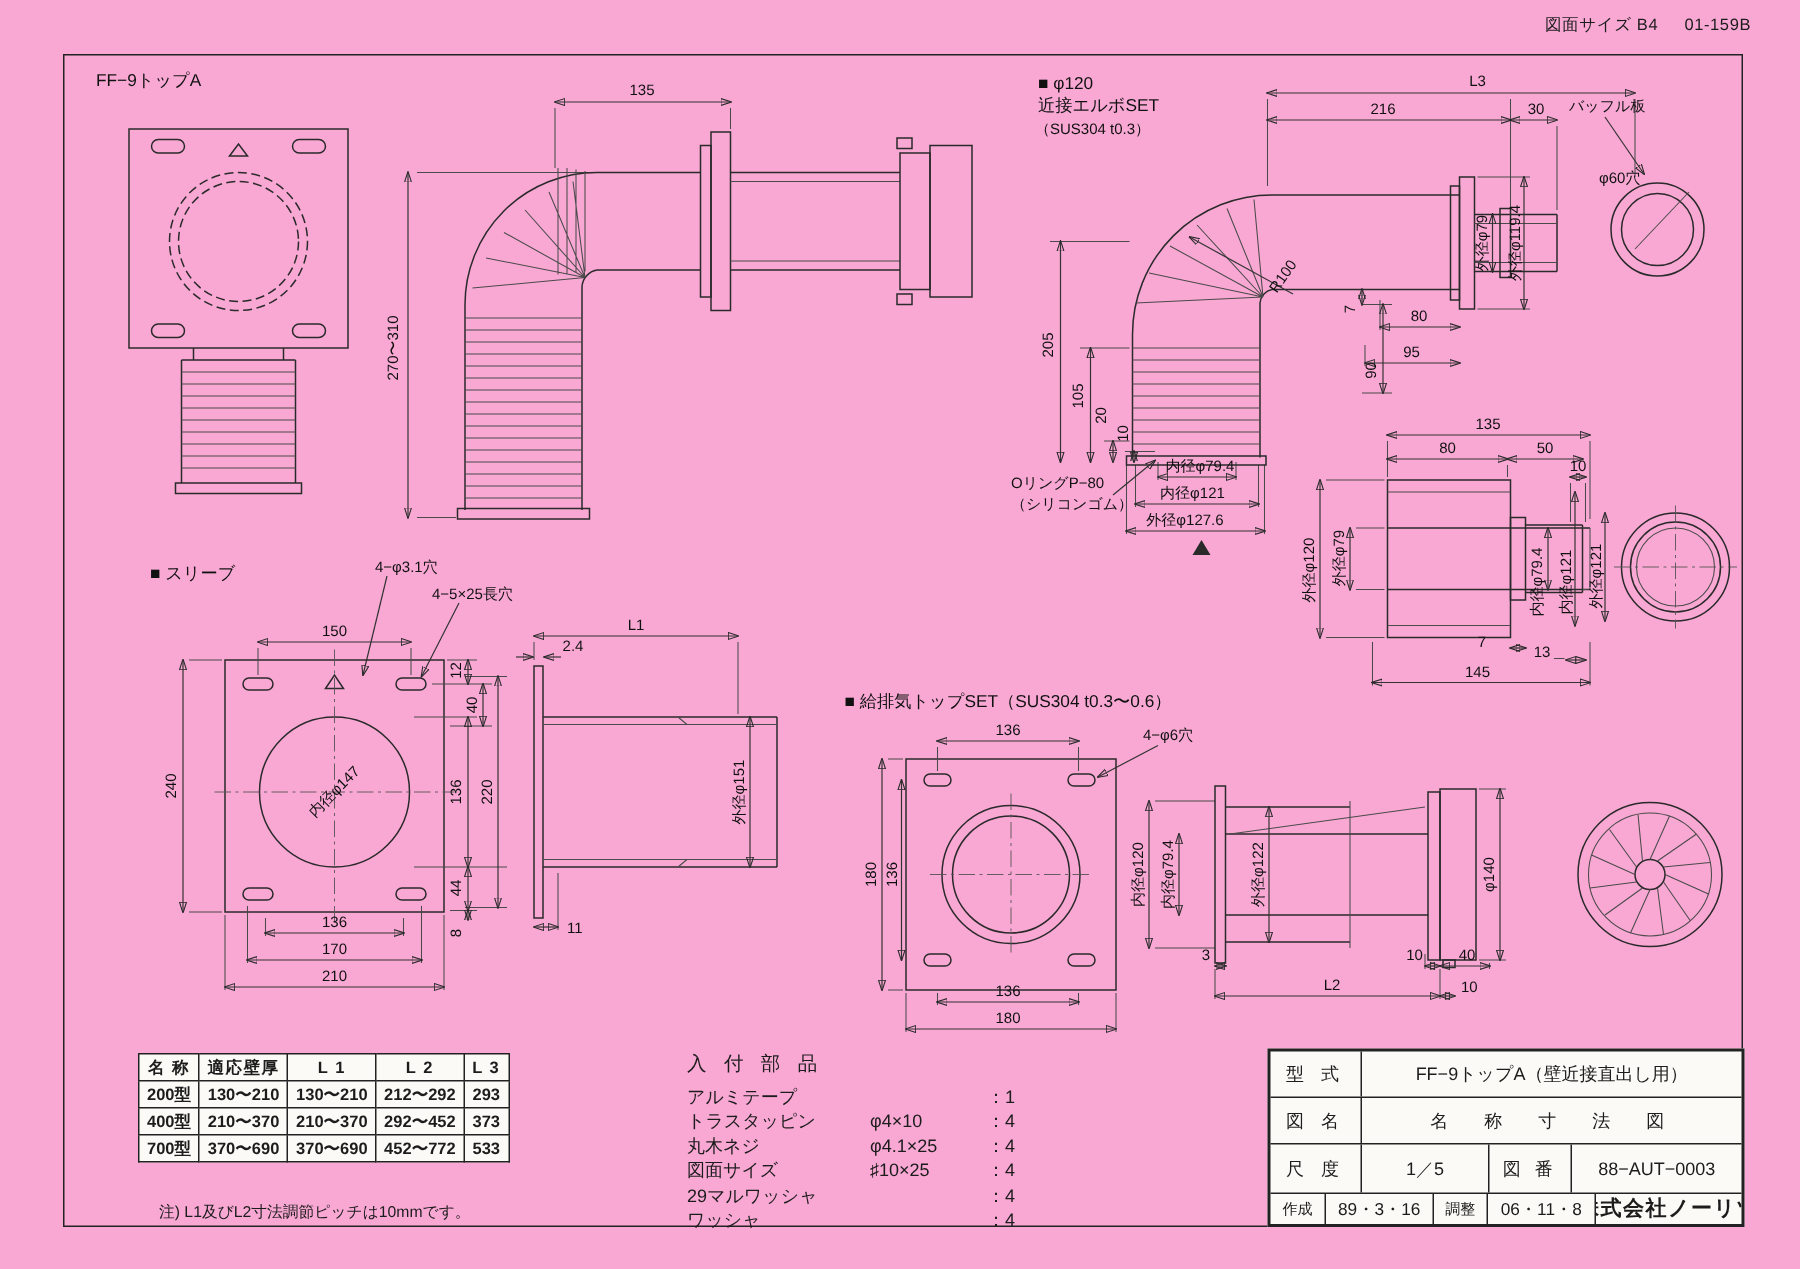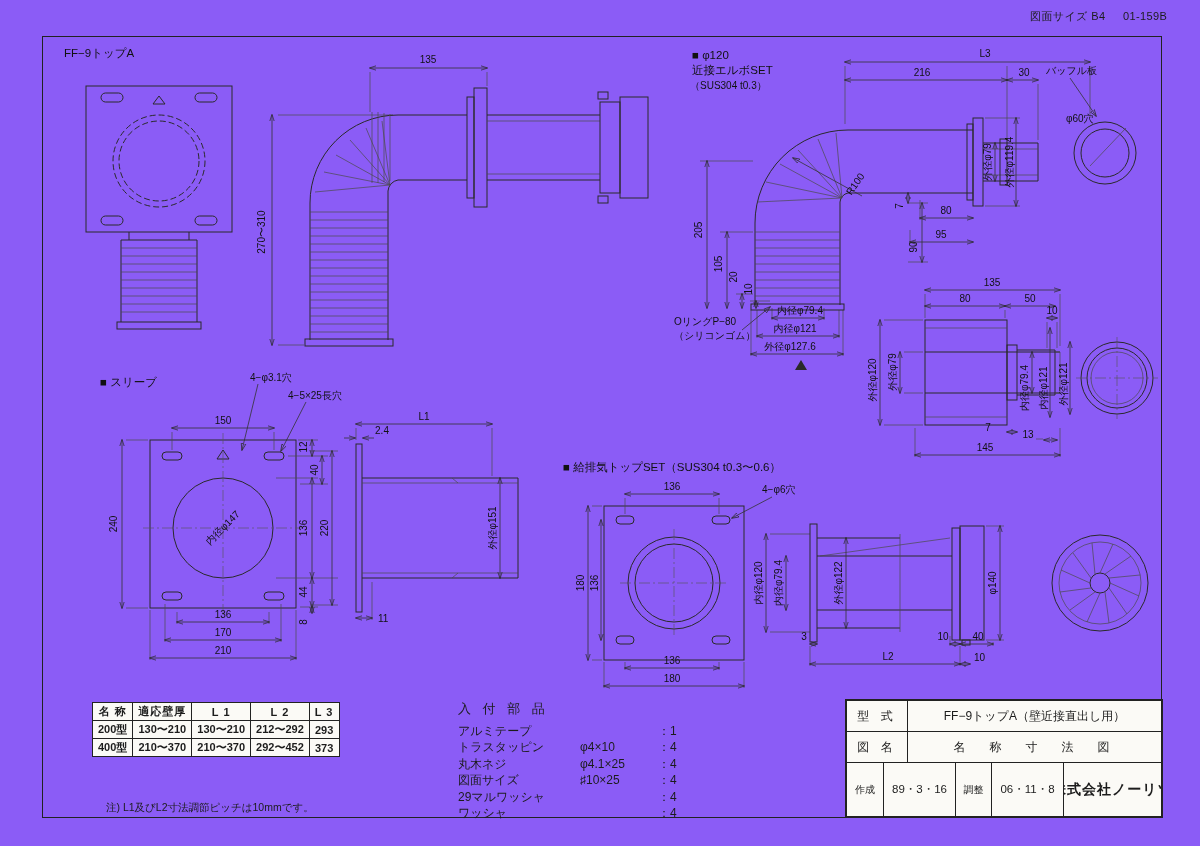--- a/index.html
+++ b/index.html
@@ -1,17 +1,17 @@
 <!DOCTYPE html>
 <html><head>
 <meta charset="utf-8">
 <style>
   *{margin:0;padding:0;box-sizing:border-box}
   html,body{background:#d8d8d4}
-  .sheet{position:relative;width:1200px;height:846px;background:#8b5cf6;overflow:hidden;
+  .sheet{position:relative;width:1200px;height:846px;background:#f9a8d4;overflow:hidden;
          font-family:"Liberation Sans","DejaVu Sans",sans-serif;color:#1c1c1c}
   .frame{position:absolute;left:42px;top:36px;width:1120px;height:782px;border:1.6px solid #222;background:transparent}
   .corner-note{position:absolute;top:9px;left:1030px;font-size:11px;letter-spacing:.4px;white-space:nowrap}
   .corner-note .cc{margin-left:14px}
   svg.art{position:absolute;left:0;top:0}
   .art line,.art path,.art rect,.art circle,.art polyline{stroke:#2a2a2a;stroke-width:1;fill:none}
   .art .thin{stroke-width:.7;stroke:#4a4a4a}
   .art .dim{stroke-width:.8;stroke:#333;marker-start:url(#arw);marker-end:url(#arw)}
   .art .dimE{stroke-width:.8;stroke:#333;marker-end:url(#arw)}
   .art .dsh{stroke-dasharray:6 3}
@@ -314,20 +314,27 @@
       <td>212〜292</td>
       <td>293</td>
     </tr>
     <tr>
       <td>400型</td>
       <td>210〜370</td>
       <td>210〜370</td>
       <td>292〜452</td>
       <td>373</td>
     </tr>
+    <tr>
+      <td>700型</td>
+      <td>370〜690</td>
+      <td>370〜690</td>
+      <td>452〜772</td>
+      <td>533</td>
+    </tr>
   </tbody>
     </table>
   <div class="note">注) L1及びL2寸法調節ピッチは10mmです。</div>
 
   <div class="parts">
     <div class="hd">入 付 部 品</div>
     <div class="row">
       <span class="nm">アルミテープ</span>
       <span class="sp"></span>
       <span class="qty">：1</span>
@@ -360,20 +367,26 @@
   </div>
 
   <div class="tblock">
     <div class="tb-row r1">
       <div class="tb-cell tb-lab">型 式</div>
       <div class="tb-cell tb-val">FF−9トップA（壁近接直出し用）</div>
     </div>
     <div class="tb-row r2">
       <div class="tb-cell tb-lab">図 名</div>
       <div class="tb-cell tb-val tb-sp">名　称　寸　法　図</div>
+    </div>
+    <div class="tb-row r3">
+      <div class="tb-cell tb-lab">尺 度</div>
+      <div class="tb-cell" style="width:85px;flex:0 0 auto">1／5</div>
+      <div class="tb-cell" style="width:55px;flex:0 0 auto;letter-spacing:3px">図 番</div>
+      <div class="tb-cell tb-val">88−AUT−0003</div>
     </div>
     <div class="tb-row r4">
       <div class="tb-cell sm">作成</div>
       <div class="tb-cell dt">89・3・16</div>
       <div class="tb-cell sm">調整</div>
       <div class="tb-cell dt">06・11・8</div>
       <div class="tb-cell tb-val co">株式会社ノーリツ</div>
     </div>
   </div>
 </div>

